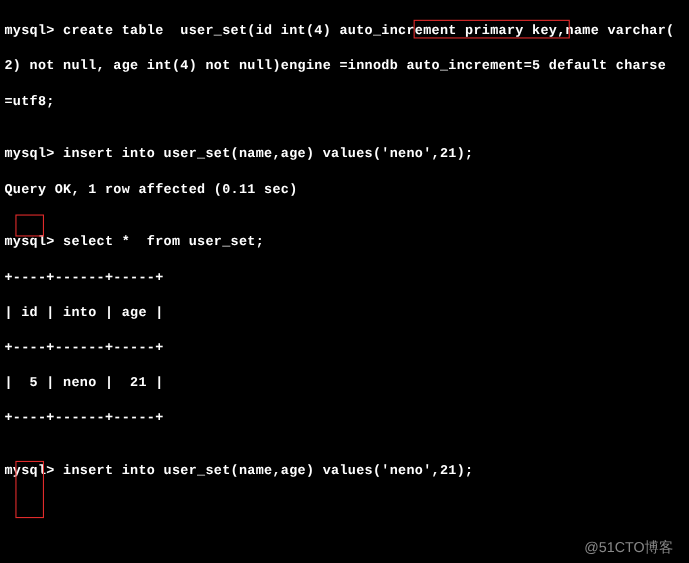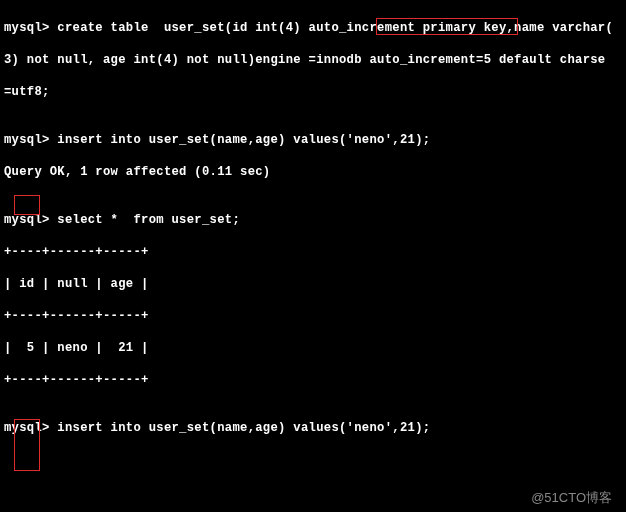--- a/index.html
+++ b/index.html
@@ -37,29 +37,29 @@
     font-size: 13px;
     font-weight: normal;
     letter-spacing: 0;
   }
 </style>
 </head>
 <body>
 
 <div class="terminal">
 <div class="line">mysql&gt; create table  user_set(id int(4) auto_increment primary key,name varchar(</div>
-<div class="line">3) not null, age int(4) not null)engine =innodb auto_increment=5 default charse</div>
+<div class="line">2) not null, age int(4) not null)engine =innodb auto_increment=5 default charse</div>
 <div class="line">=utf8;</div>
 <div class="line"></div>
 <div class="line">mysql&gt; insert into user_set(name,age) values('neno',21);</div>
 <div class="line">Query OK, 1 row affected (0.11 sec)</div>
 <div class="line"></div>
 <div class="line">mysql&gt; select *  from user_set;</div>
 <div class="line">+----+------+-----+</div>
-<div class="line">| id | null | age |</div>
+<div class="line">| id | into | age |</div>
 <div class="line">+----+------+-----+</div>
 <div class="line">|  5 | neno |  21 |</div>
 <div class="line">+----+------+-----+</div>
 <div class="line"></div>
 <div class="line">mysql&gt; insert into user_set(name,age) values('neno',21);</div>
 
 <div class="line"></div>
 
 
 <div class="line"></div>

